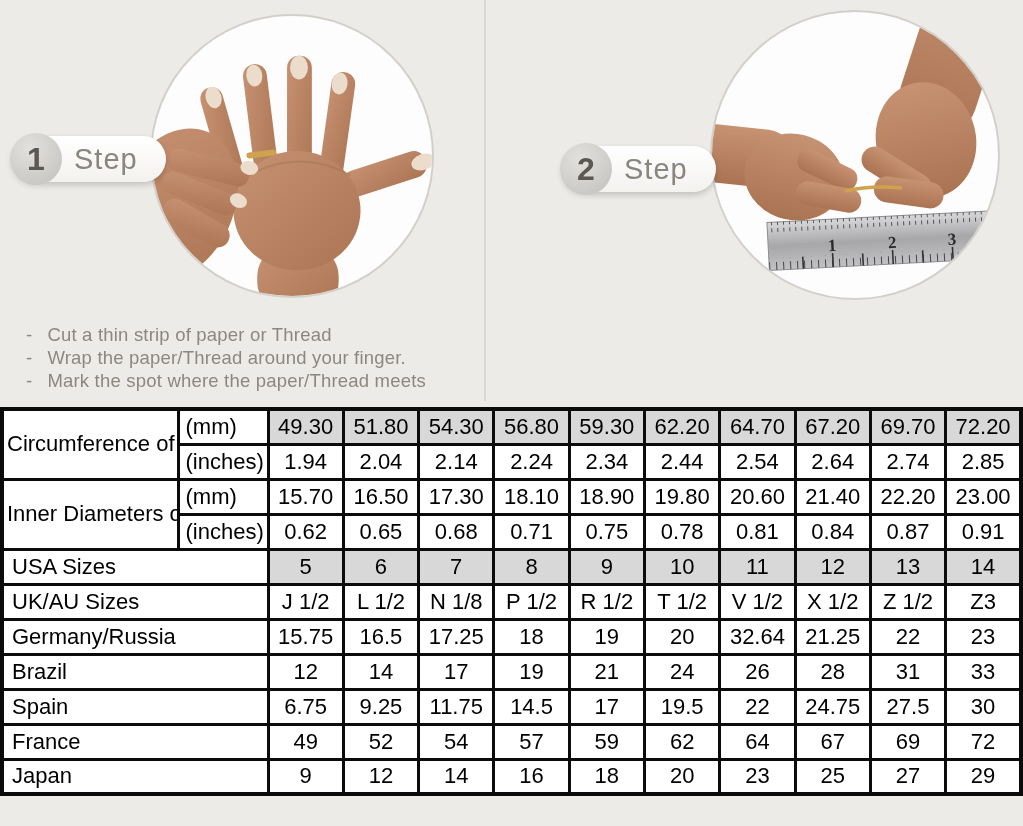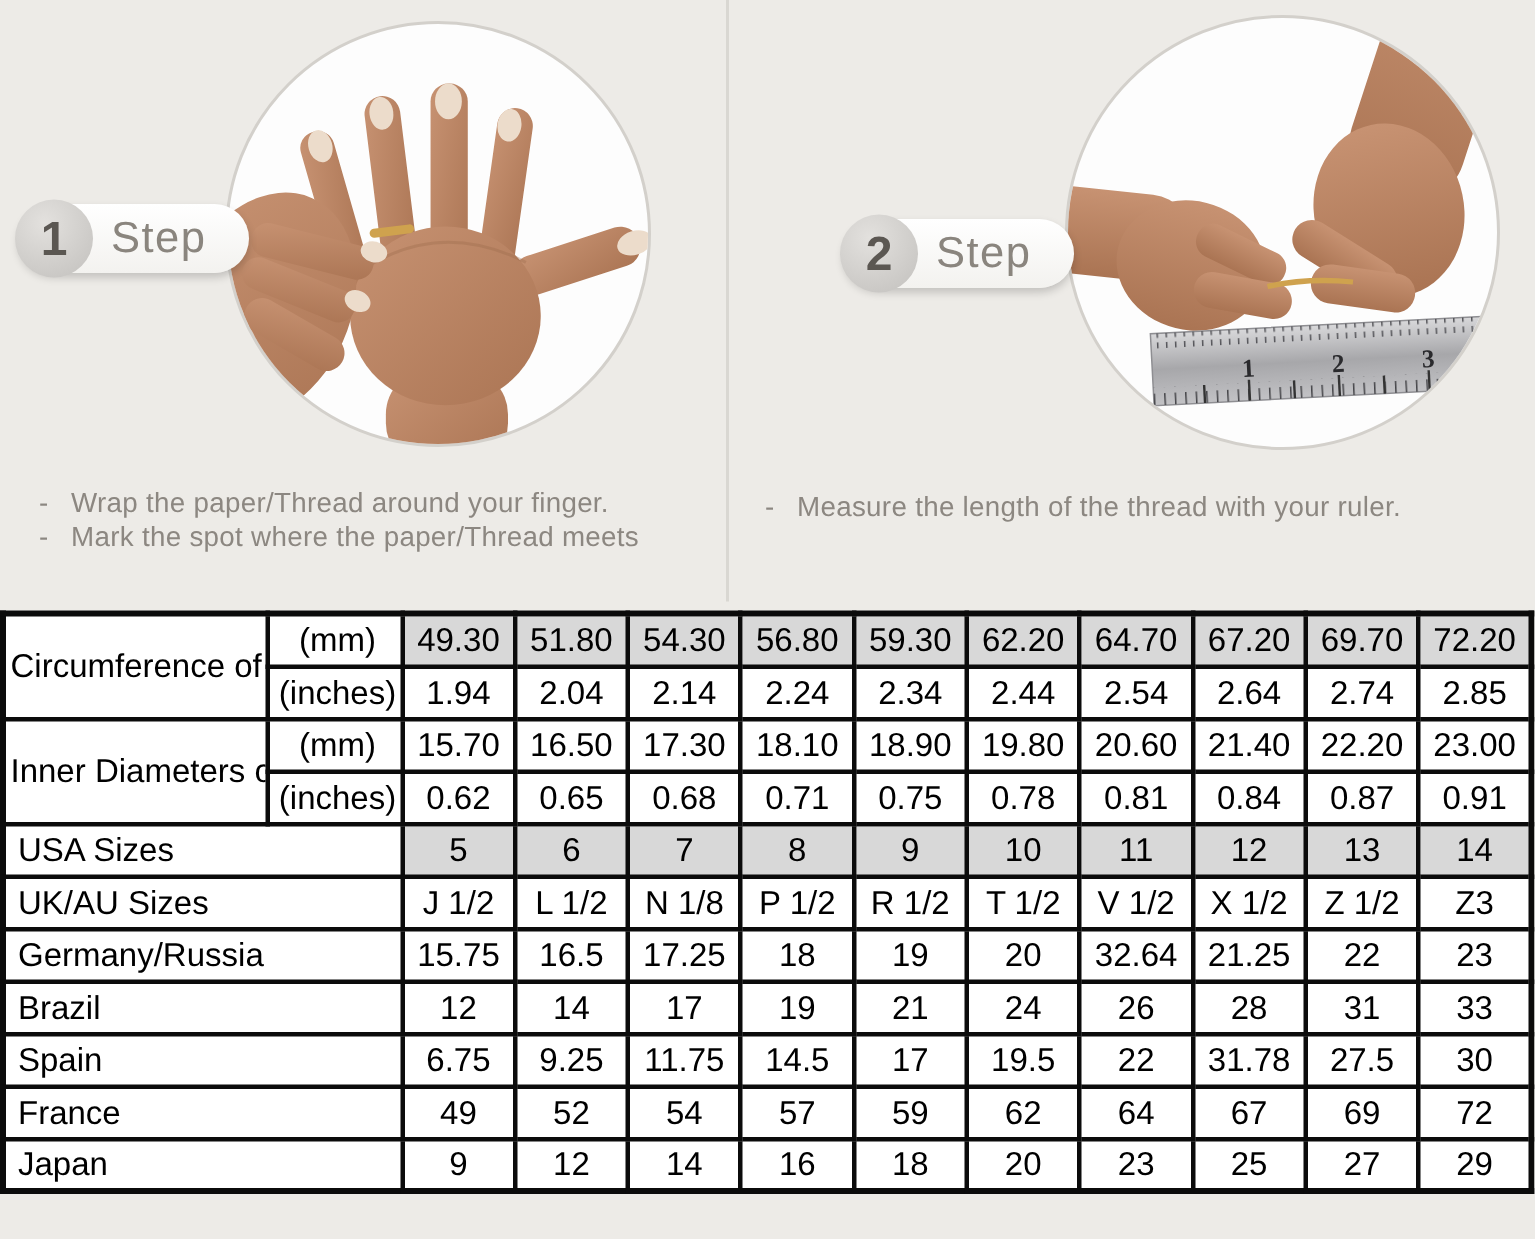--- a/index.html
+++ b/index.html
@@ -66,21 +66,21 @@
     font-size:22px; color:#000;
   }
   .size-table td {
     border:3px solid #0b0b0b;
     height:35px; padding:0 2px;
     text-align:center; white-space:nowrap; overflow:hidden;
   }
   .size-table tr.sub-row td { border-top-width:2px; }
   .size-table td.label-cell.center { text-align:center; padding:0 3px; }
   .size-table td.label-cell.left   { text-align:left; padding-left:8px; }
-  .size-table td.unit-cell         { text-align:center; padding-left:6px; }
+  .size-table td.unit-cell         { text-align:left; padding-left:6px; }
   .size-table td.shaded            { background:#d8d8d8; }
 </style>
 </head>
 <body>
 
 <div class="top-section">
 
   <div class="divider"></div>
 
   <div class="photo-circle" id="circle1">
@@ -193,26 +193,26 @@
   </div>
 
   <div class="step-badge" id="badge2">
     <span class="badge-num">
       <span>2</span>
     </span>
     <span class="badge-label">Step</span>
   </div>
 
   <ul class="bullets" id="bullets1">
+    <li>Cut a thin strip of paper or Thread</li>
     <li>Wrap the paper/Thread around your finger.</li>
     <li>Mark the spot where the paper/Thread meets</li>
   </ul>
 
   <ul class="bullets" id="bullets2">
-    <li>Measure the length of the thread with your ruler.</li>
   </ul>
 
 </div>
 
 <table class="size-table">
   <colgroup>
     <col style="width:176px">
     <col style="width:90px">
     <col>
       <col>
@@ -334,21 +334,21 @@
       </tr>
       <tr>
         <td class="label-cell left" colspan="2">Spain</td>
         <td class="val-cell">6.75</td>
         <td class="val-cell">9.25</td>
         <td class="val-cell">11.75</td>
         <td class="val-cell">14.5</td>
         <td class="val-cell">17</td>
         <td class="val-cell">19.5</td>
         <td class="val-cell">22</td>
-        <td class="val-cell">31.78</td>
+        <td class="val-cell">24.75</td>
         <td class="val-cell">27.5</td>
         <td class="val-cell">30</td>
       </tr>
       <tr>
         <td class="label-cell left" colspan="2">France</td>
         <td class="val-cell">49</td>
         <td class="val-cell">52</td>
         <td class="val-cell">54</td>
         <td class="val-cell">57</td>
         <td class="val-cell">59</td>

